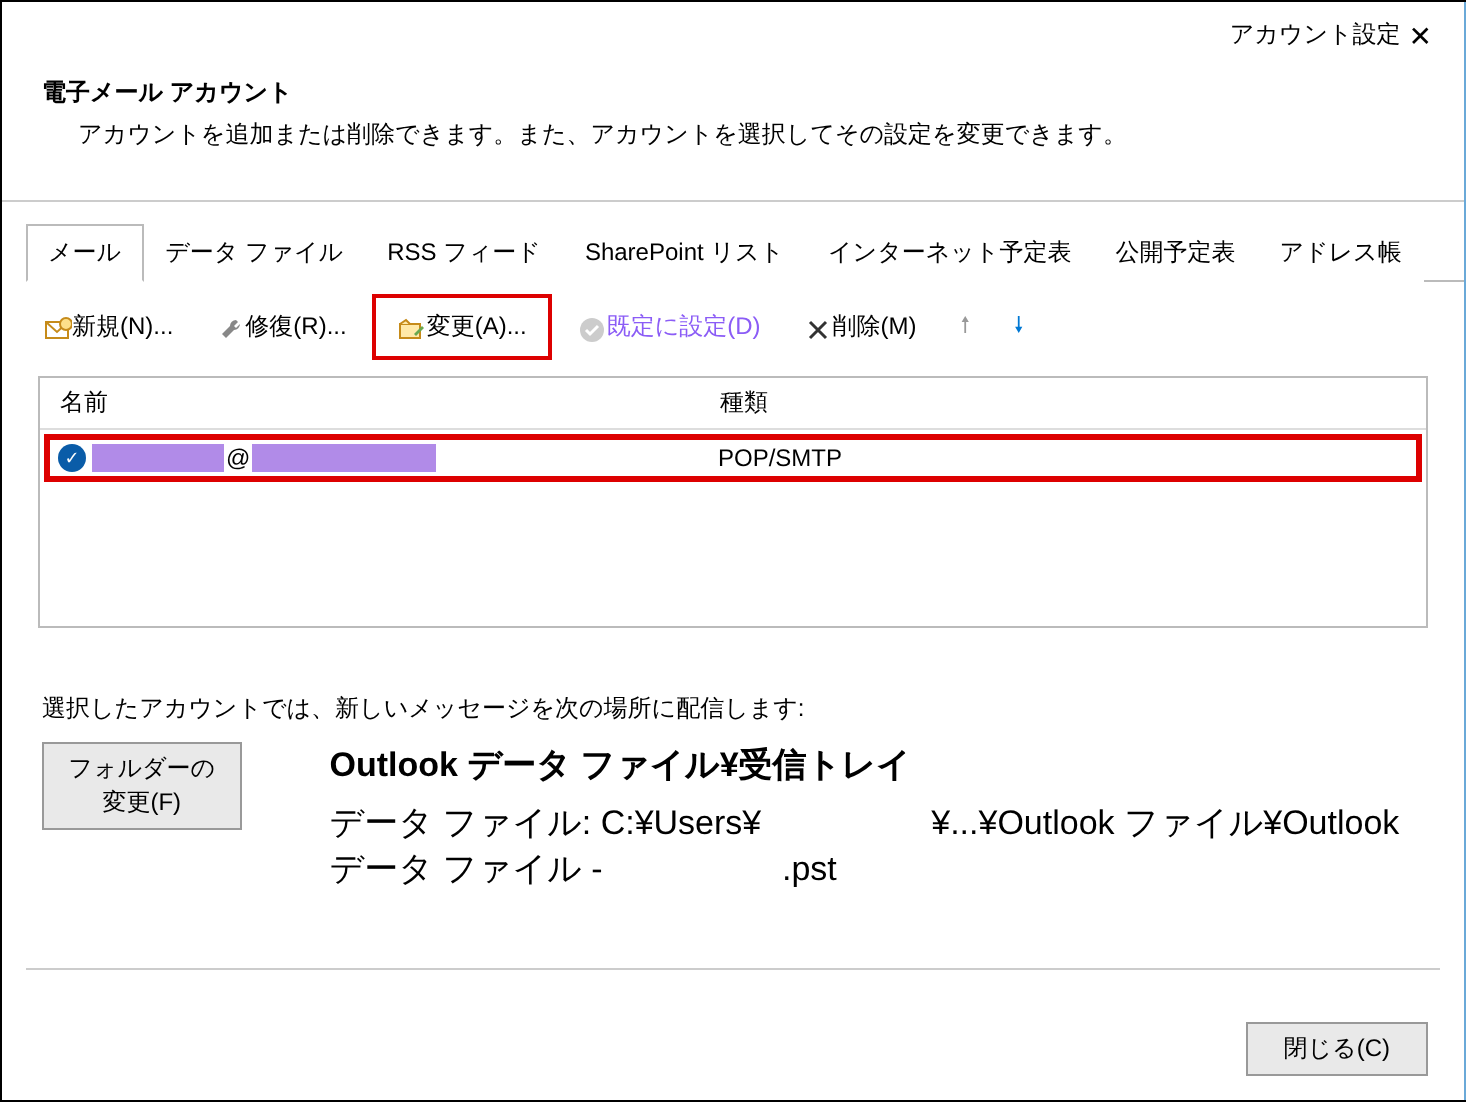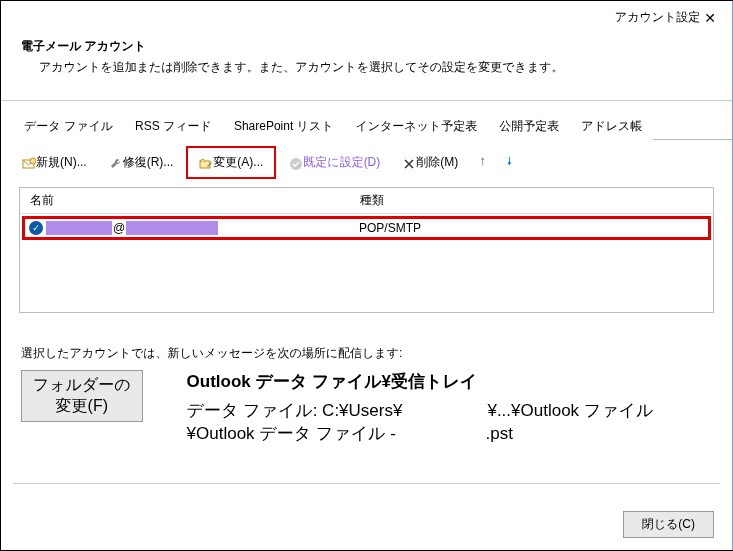--- a/index.html
+++ b/index.html
@@ -1,21 +1,21 @@
 <!DOCTYPE html>
 <html><head>
 <meta charset="utf-8">
 <style>
 * { box-sizing: border-box; margin: 0; padding: 0; }
 body { font-family: "Meiryo UI", "Segoe UI", sans-serif; font-size: 12px; color: #000; background: #fff; }
 .window { width: 733px; height: 551px; border: 1px solid #000; position: relative; background: #fff; }
 .titlebar { display: flex; justify-content: flex-end; align-items: center; padding: 8px 12px 4px 12px; }
 .title { font-size: 12px; }
 .close-x { font-size: 14px; cursor: pointer; padding: 0 4px; font-family: Arial; }
-.header { padding: 8px 4px 12px 20px; font-family: Liberation Serif, serif; }
+.header { padding: 8px 4px 12px 20px; }
 .header-title { font-weight: bold; font-size: 12px; margin-bottom: 4px; }
 .header-desc { font-size: 12px; padding-left: 18px; }
 .divider { border: none; border-top: 1px solid #ccc; margin: 12px 0 0 0; }
 .tabs { display: flex; margin: 10px 0 0 12px; border-bottom: 1px solid #bbb; }
 .tab { padding: 5px 10px; border: 1px solid transparent; border-bottom: none; font-size: 12px; cursor: pointer; background: #fff; position: relative; top: 1px; }
 .tab.active { border-color: #bbb; background: #fff; border-bottom: 1px solid #fff; }
 .toolbar { display: flex; align-items: center; gap: 4px; padding: 6px 12px; }
 .tbtn { display: flex; align-items: flex-end; gap: 0; padding: 4px 8px; border: 1px solid transparent; font-size: 12px; cursor: pointer; background: transparent; }
 .tbtn .ic { width: 14px; height: 14px; display: inline-flex; align-items: center; justify-content: center; }
 .tbtn.disabled { color: #8b5cf6; }
@@ -30,21 +30,21 @@
 .list-row { display: flex; align-items: center; border: 3px solid #d00; margin: 2px; padding: 2px 4px; }
 .check-badge { width: 14px; height: 14px; border-radius: 50%; background: #0a5ca8; display: inline-flex; align-items: center; justify-content: center; color: #fff; font-size: 9px; margin-right: 3px; flex-shrink: 0; }
 .redact1 { width: 66px; height: 14px; background: #b18be8; display: inline-block; }
 .redact2 { width: 92px; height: 14px; background: #b18be8; display: inline-block; }
 .at { padding: 0 1px; font-size: 12px; }
 .row-name { width: 320px; display: flex; align-items: center; }
 .row-type { font-size: 12px; padding-left: 10px; }
 .bottom-info { padding: 12px 20px 8px 20px; }
 .info-text { font-size: 12px; margin-bottom: 8px; margin-top: 20px; }
 .info-row { display: flex; align-items: flex-start; gap: 16px; }
-.change-folder-btn { padding: 4px 10px; border: 1px solid #999; background: #e9e9e9; font-size: 16px; cursor: pointer; }
+.change-folder-btn { padding: 4px 10px; border: 1px solid #999; background: #e9e9e9; font-size: 12px; cursor: pointer; }
 .info-details { font-size: 17px; margin-left: 28px; }
 .info-details .strong { font-weight: bold; margin-bottom: 6px; }
 .divider2 { border: none; border-top: 1px solid #ccc; margin: 30px 12px 0 12px; }
 .footer { position: absolute; bottom: 12px; right: 18px; }
 .close-btn { padding: 4px 18px; border: 1px solid #999; background: #e9e9e9; font-size: 12px; cursor: pointer; }
 .right-edge { position: absolute; right: -4px; top: 0; bottom: 0; width: 4px; background: #6aa9d8; }
 svg { display: block; }
 </style>
 </head>
 <body>
@@ -58,20 +58,21 @@
   </div>
 
   <div class="header">
     <div class="header-title">電子メール アカウント</div>
     <div class="header-desc">アカウントを追加または削除できます。また、アカウントを選択してその設定を変更できます。</div>
   </div>
 
   <hr class="divider">
 
   <div class="tabs">
+    <div class="tab active">メール</div>
     <div class="tab">データ ファイル</div>
     <div class="tab">RSS フィード</div>
     <div class="tab">SharePoint リスト</div>
     <div class="tab">インターネット予定表</div>
     <div class="tab">公開予定表</div>
     <div class="tab">アドレス帳</div>
   </div>
 
   <div class="toolbar">
     <button class="tbtn">

